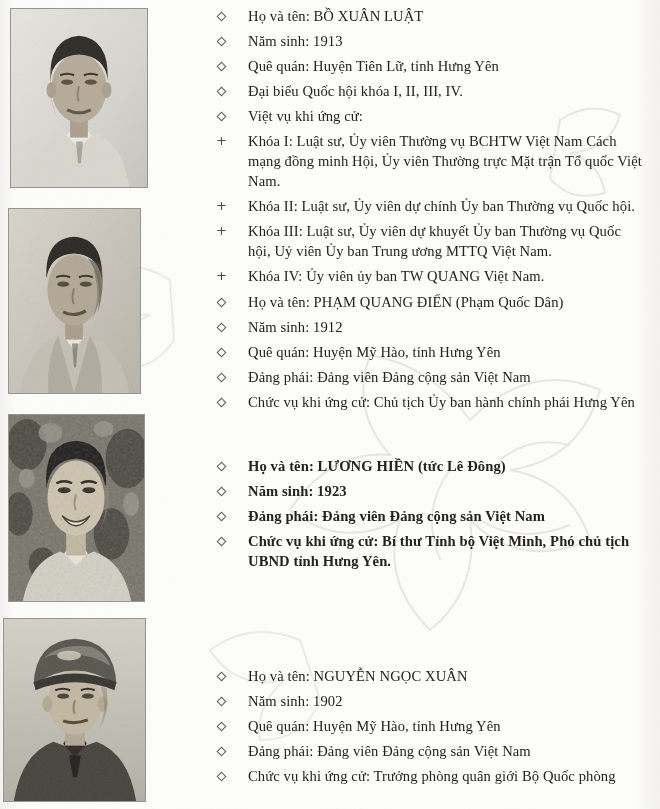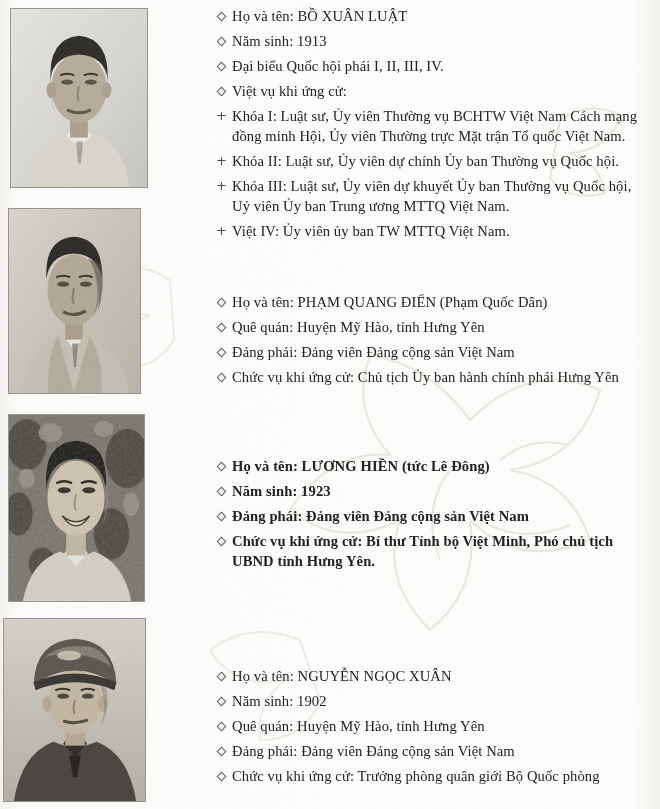--- a/index.html
+++ b/index.html
@@ -19,21 +19,21 @@
   .photo svg{display:block;width:100%;height:100%;}
   #photo1{left:10px;top:8px;width:138px;height:180px;}
   #photo2{left:8px;top:208px;width:133px;height:186px;}
   #photo3{left:8px;top:414px;width:137px;height:188px;}
   #photo4{left:3px;top:618px;width:143px;height:184px;}
   .entry-text{position:absolute;left:216px;right:14px;z-index:3;}
   #text1{top:6px;}
   #text2{top:292px;}
   #text3{top:456px;font-weight:bold;}
   #text4{top:666px;}
-  .field{display:flex;margin-bottom:5px;}
+  .field{display:flex;margin-bottom:5px;gap:16px;}
   .field .bullet{
     flex:0 0 16px;width:16px;line-height:20px;color:#4a4a46;
     font-family:"DejaVu Sans",sans-serif;font-size:13px;
   }
   .dmd{
     display:inline-block;width:5px;height:5px;margin:7px 0 0 2px;
     border:1px solid #5c5c56;transform:rotate(45deg);background:transparent;
   }
   .plusb{font-size:15px;line-height:20px;color:#2d2d2a;font-family:"Liberation Serif",serif;}
   .ftext{flex:1;font-size:14.6px;line-height:20px;letter-spacing:.1px;}
@@ -203,48 +203,56 @@
   <div class="field">
     <span class="bullet"><i class="dmd"></i></span>
     <span class="ftext">Họ và tên: BỒ XUÂN LUẬT</span>
   </div>
   <div class="field">
     <span class="bullet"><i class="dmd"></i></span>
     <span class="ftext">Năm sinh: 1913</span>
   </div>
   <div class="field">
     <span class="bullet"><i class="dmd"></i></span>
-    <span class="ftext">Đại biểu Quốc hội phái I, II, III, IV.</span>
+    <span class="ftext">Quê quán: Huyện Tiên Lữ, tỉnh Hưng Yên</span>
+  </div>
+  <div class="field">
+    <span class="bullet"><i class="dmd"></i></span>
+    <span class="ftext">Đại biểu Quốc hội khóa I, II, III, IV.</span>
   </div>
   <div class="field">
     <span class="bullet"><i class="dmd"></i></span>
     <span class="ftext">Việt vụ khi ứng cử:</span>
   </div>
   <div class="field gap-top">
     <span class="bullet plusb">+</span>
     <span class="ftext">Khóa I: Luật sư, Ủy viên Thường vụ BCHTW Việt Nam Cách mạng đồng minh Hội, Ủy viên Thường trực Mặt trận Tổ quốc Việt Nam.</span>
   </div>
   <div class="field">
     <span class="bullet plusb">+</span>
     <span class="ftext">Khóa II: Luật sư, Ủy viên dự chính Ủy ban Thường vụ Quốc hội.</span>
   </div>
   <div class="field">
     <span class="bullet plusb">+</span>
     <span class="ftext">Khóa III: Luật sư, Ủy viên dự khuyết Ủy ban Thường vụ Quốc hội, Uỷ viên Ủy ban Trung ương MTTQ Việt Nam.</span>
   </div>
   <div class="field">
     <span class="bullet plusb">+</span>
-    <span class="ftext">Việt IV: Ủy viên ủy ban TW MTTQ Việt Nam.</span>
+    <span class="ftext">Khóa IV: Ủy viên ủy ban TW QUANG Việt Nam.</span>
   </div>
 </div>
 
 <div class="entry-text" id="text2">
   <div class="field">
     <span class="bullet"><i class="dmd"></i></span>
     <span class="ftext">Họ và tên: PHẠM QUANG ĐIẾN (Phạm Quốc Dân)</span>
+  </div>
+  <div class="field">
+    <span class="bullet"><i class="dmd"></i></span>
+    <span class="ftext">Năm sinh: 1912</span>
   </div>
   <div class="field">
     <span class="bullet"><i class="dmd"></i></span>
     <span class="ftext">Quê quán: Huyện Mỹ Hào, tỉnh Hưng Yên</span>
   </div>
   <div class="field">
     <span class="bullet"><i class="dmd"></i></span>
     <span class="ftext">Đảng phái: Đảng viên Đảng cộng sản Việt Nam</span>
   </div>
   <div class="field">

